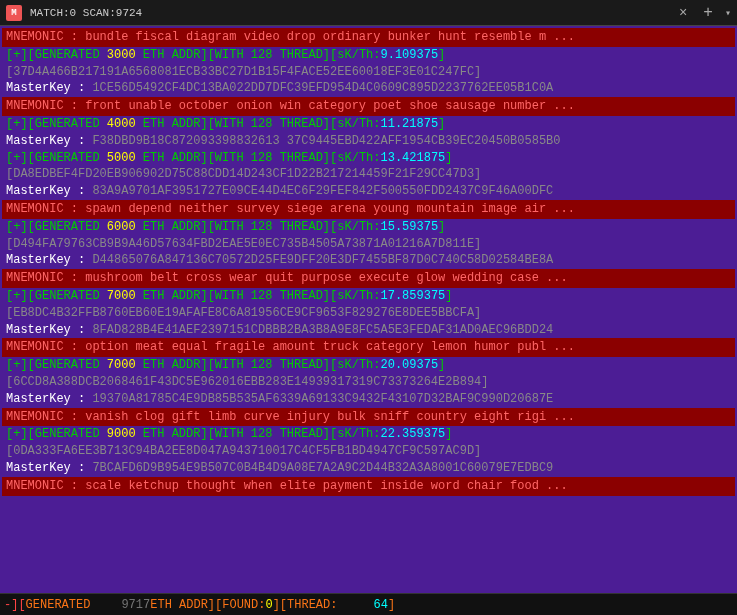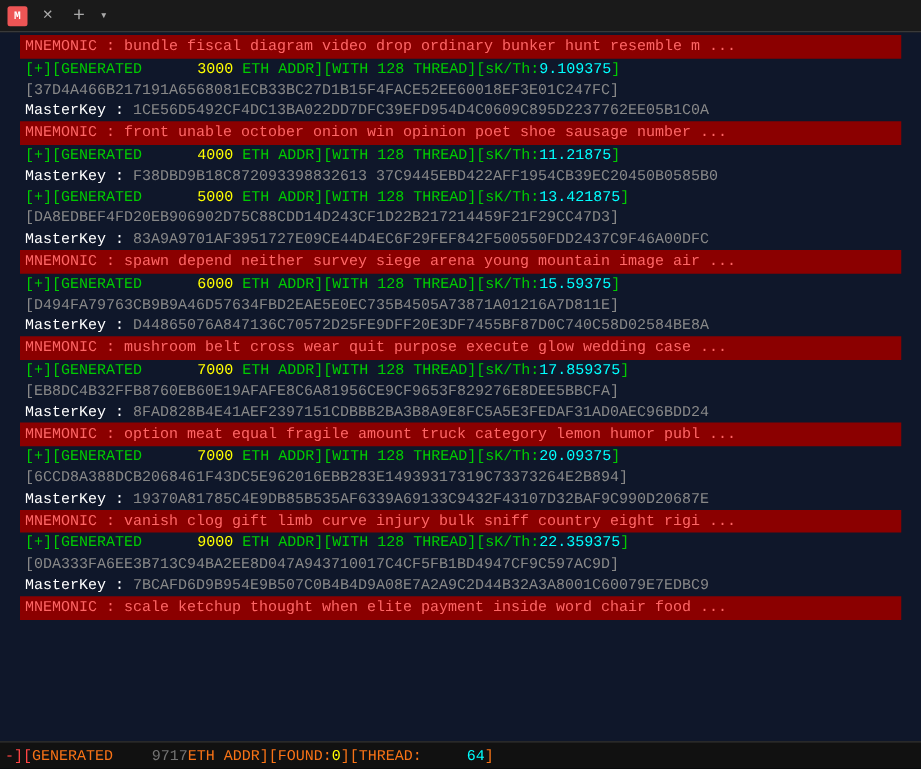--- a/index.html
+++ b/index.html
@@ -61,25 +61,25 @@
       padding: 0 4px;
     }
 
     .title-bar-dropdown {
       color: #aaa;
       font-size: 10px;
       cursor: pointer;
     }
 
     .content {
-      background: #0f172a;
+      background: #4c1d95;
       color: #fff;
       height: calc(615px - 26px - 22px);
       overflow-y: auto;
-      padding: 2px 16px;
+      padding: 2px 2px;
     }
 
     .line {
       padding: 0 4px;
       line-height: 1.4;
       white-space: pre-wrap;
       word-break: break-all;
     }
 
     .mnemonic-line {
@@ -95,21 +95,21 @@
     .hash-line {
       color: #888;
       padding: 0 4px;
     }
 
     .masterkey-line {
       color: #aaa;
       padding: 0 4px;
     }
     .cyan { color: #00ffff; }
-    .yellow { color: #ffff00; margin-left: 37px; }
+    .yellow { color: #ffff00; }
     .white { color: #ffffff; }
     .gray { color: #888888; }
 
     .bracket-green { color: #00cc00; }
 
     .status-bar {
       height: 22px;
       background: #111;
       border-top: 1px solid #333;
       display: flex;
@@ -123,31 +123,32 @@
     .status-bracket { color: #f97316; }
     .status-val { color: #737373; margin-left: 31px; }
     .status-found { color: #ffff00; }
     .status-thread { color: #00ffff; margin-left: 36px; }
   </style>
 </head>
 <body>
 
 <div class="title-bar">
   <div class="title-bar-icon">M</div>
+  <span class="title-bar-text">MATCH:0 SCAN:9724</span>
   <span class="title-bar-close">×</span>
   <span class="title-bar-add">+</span>
   <span class="title-bar-dropdown">▾</span>
 </div>
 
 <div class="content" id="content">
 <div class="line mnemonic-line">MNEMONIC : bundle fiscal diagram video drop ordinary bunker hunt resemble m ...</div>
     <div class="line generated-line"><span class="bracket-green">[+][GENERATED </span><span class="yellow">3000</span><span class="bracket-green"> ETH ADDR][WITH 128 THREAD][sK/Th:</span><span class="cyan">9.109375</span><span class="bracket-green">]</span></div>
     <div class="line hash-line"><span class="gray">[37D4A466B217191A6568081ECB33BC27D1B15F4FACE52EE60018EF3E01C247FC]</span></div>
     <div class="line masterkey-line"><span class="white">MasterKey : </span><span class="gray">1CE56D5492CF4DC13BA022DD7DFC39EFD954D4C0609C895D2237762EE05B1C0A</span></div>
-    <div class="line mnemonic-line">MNEMONIC : front unable october onion win opinion poet shoe sausage number ...</div>
+    <div class="line mnemonic-line">MNEMONIC : front unable october onion win category poet shoe sausage number ...</div>
     <div class="line generated-line"><span class="bracket-green">[+][GENERATED </span><span class="yellow">4000</span><span class="bracket-green"> ETH ADDR][WITH 128 THREAD][sK/Th:</span><span class="cyan">11.21875</span><span class="bracket-green">]</span></div>
     <div class="line masterkey-line"><span class="white">MasterKey : </span><span class="gray">F38DBD9B18C872093398832613 37C9445EBD422AFF1954CB39EC20450B0585B0</span></div>
     <div class="line generated-line"><span class="bracket-green">[+][GENERATED </span><span class="yellow">5000</span><span class="bracket-green"> ETH ADDR][WITH 128 THREAD][sK/Th:</span><span class="cyan">13.421875</span><span class="bracket-green">]</span></div>
     <div class="line hash-line"><span class="gray">[DA8EDBEF4FD20EB906902D75C88CDD14D243CF1D22B217214459F21F29CC47D3]</span></div>
     <div class="line masterkey-line"><span class="white">MasterKey : </span><span class="gray">83A9A9701AF3951727E09CE44D4EC6F29FEF842F500550FDD2437C9F46A00DFC</span></div>
     <div class="line mnemonic-line">MNEMONIC : spawn depend neither survey siege arena young mountain image air ...</div>
     <div class="line generated-line"><span class="bracket-green">[+][GENERATED </span><span class="yellow">6000</span><span class="bracket-green"> ETH ADDR][WITH 128 THREAD][sK/Th:</span><span class="cyan">15.59375</span><span class="bracket-green">]</span></div>
     <div class="line hash-line"><span class="gray">[D494FA79763CB9B9A46D57634FBD2EAE5E0EC735B4505A73871A01216A7D811E]</span></div>
     <div class="line masterkey-line"><span class="white">MasterKey : </span><span class="gray">D44865076A847136C70572D25FE9DFF20E3DF7455BF87D0C740C58D02584BE8A</span></div>
     <div class="line mnemonic-line">MNEMONIC : mushroom belt cross wear quit purpose execute glow wedding case ...</div>

